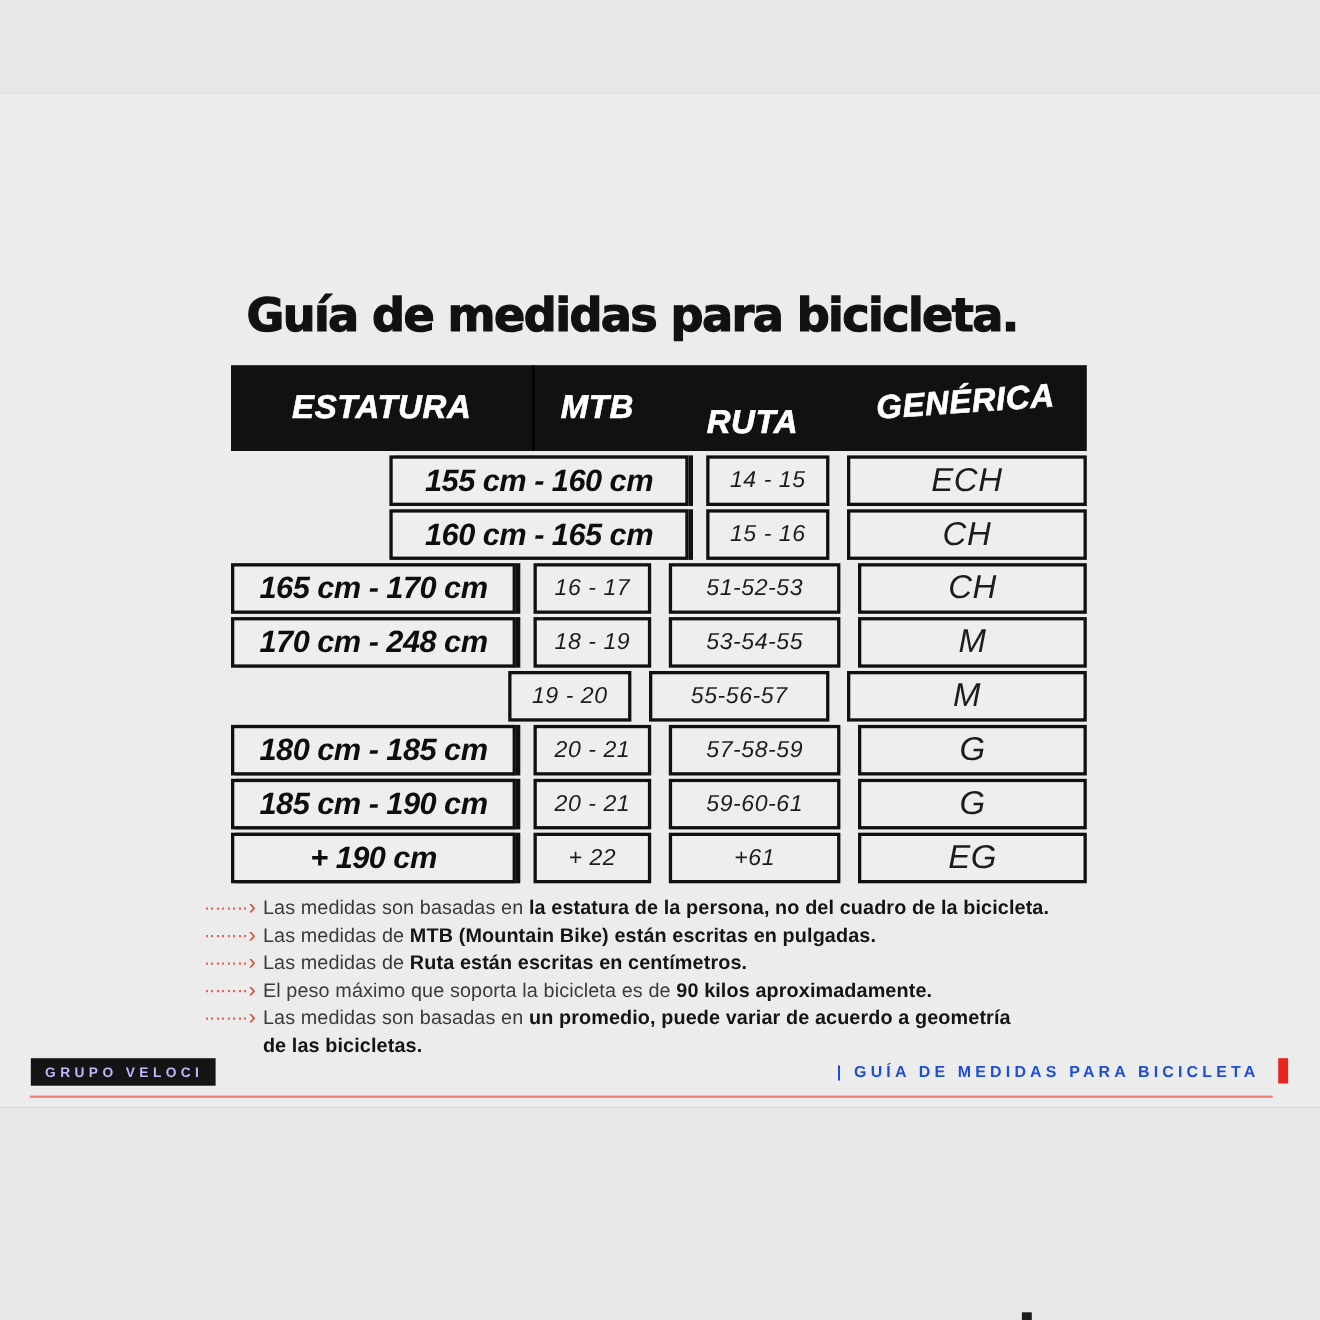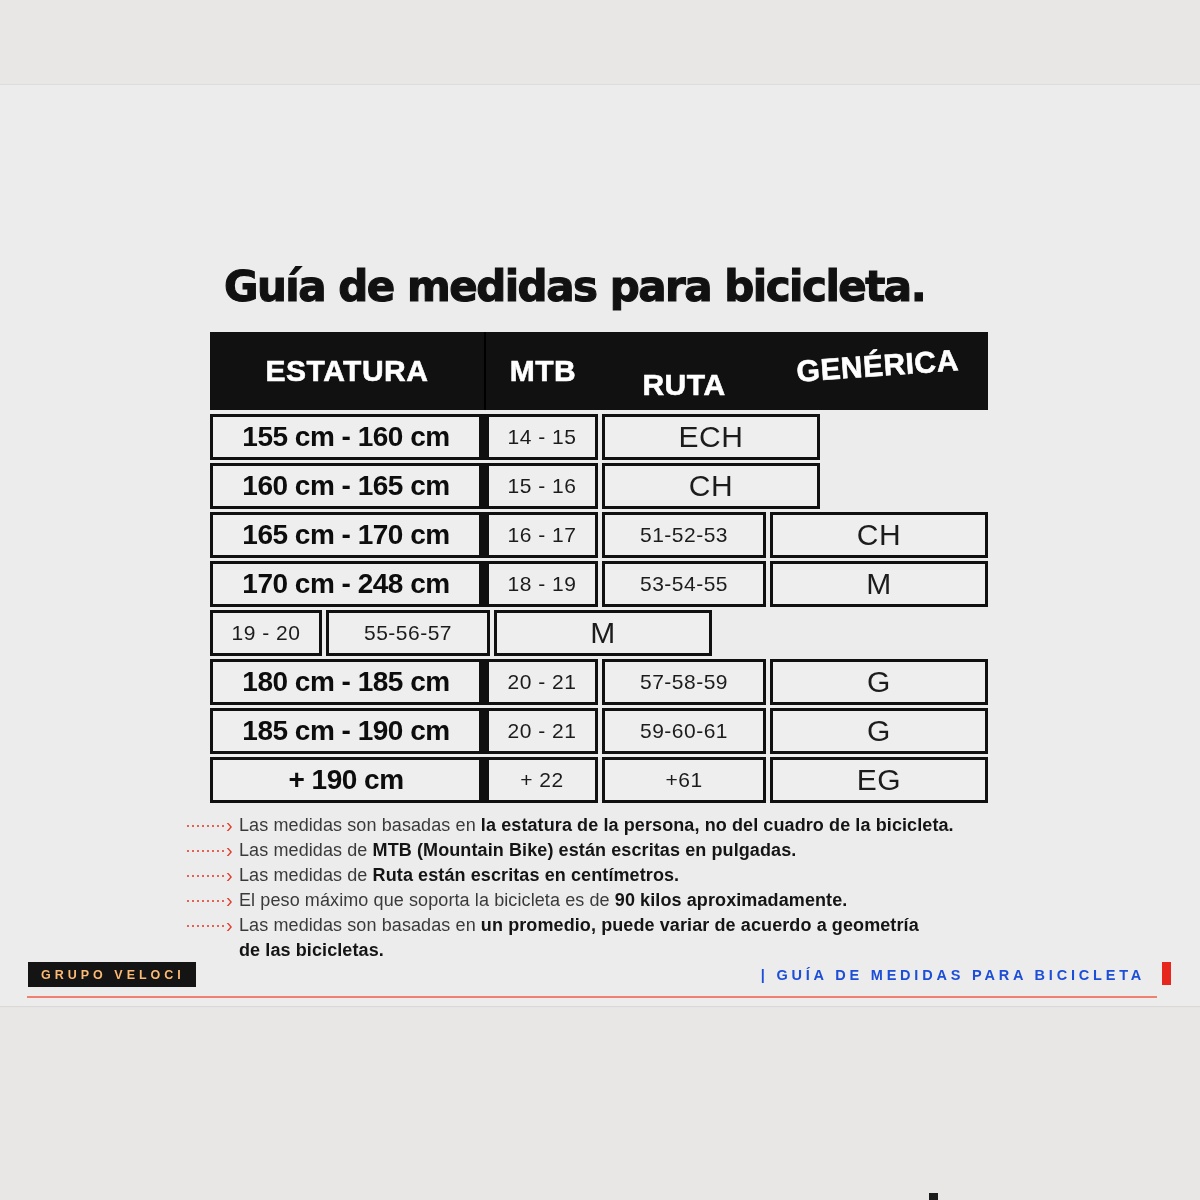--- a/index.html
+++ b/index.html
@@ -20,38 +20,38 @@
 
   .title {
     position:absolute; left:224px; top:262px; width:780px;
     font-family:"DejaVu Sans","Liberation Sans",sans-serif;
     font-weight:800; font-size:42px; letter-spacing:-1.5px; color:#111;
     -webkit-text-stroke:1.1px #111;
     white-space:nowrap;
   }
 
   
-  .size-table { position:absolute; left:210px; top:332px; width:778px; }
+  .size-table { position:absolute; left:210px; top:332px; width:778px;font-style:italic; }
 
   .thead {
     display:flex; background:#111; height:78px; align-items:center;
     color:#fff; font-weight:700;
   }
   .thead .hcell {
     display:flex; align-items:center; justify-content:center;
     font-size:30px; letter-spacing:0.5px;
     -webkit-text-stroke:0.6px #fff;
   }
   .hcell.h-estatura { width:276px; border-right:2px solid #000; height:100%; }
   .hcell.h-mtb      { width:114px; }
   .hcell.h-ruta     { width:168px;margin-top:28px; }
   .hcell.h-generica { width:220px; transform:rotate(-4deg) translateY(-5px); }
 
   .tbody { display:flex; flex-direction:column; row-gap:3px; margin-top:4px; }
-  .row   { display:flex; column-gap:4px; }
+  .row   { display:flex; column-gap:16px;justify-content:flex-end; }
   .cell {
     height:46px; background:#efeeee; border:3px solid #101010;
     display:flex; align-items:center; justify-content:center;
     color:#1c1c1c; font-size:21px; letter-spacing:0.5px;
   }
   .cell.estatura {
     width:272px; font-weight:700; font-size:28px; letter-spacing:-0.5px; color:#0d0d0d;
     box-shadow:4px 0 0 0 #101010; 
   }
   .cell.mtb      { width:112px; }
@@ -65,21 +65,21 @@
   .dots {
     width:38px; height:2px; margin-top:2px;
     background:repeating-linear-gradient(90deg, rgba(224,64,46,0.8) 0 2px, transparent 2px 5px);
   }
   .chev { color:#e0402e; font-size:20px; line-height:18px; margin-left:1px; font-weight:400; }
   .note-text { font-size:18px; color:#3a3a3a; letter-spacing:0.1px; }
   .note-text .seg.bold { font-weight:700; color:#141414; }
 
   
   .brand-box {
-    position:absolute; left:28px; top:962px; background:#141414; color:#fdba74;
+    position:absolute; left:28px; top:962px; background:#141414; color:#c4b5fd;
     font-size:12.5px; font-weight:700; letter-spacing:4px;
     padding:6px 11px 5px 13px;
   }
   .footer-caption {
     position:absolute; top:967px; right:55px;
     font-size:14.5px; font-weight:700; letter-spacing:3.8px; color:#1d4ed8;
     white-space:nowrap;
   }
   .footer-mark { position:absolute; left:1162px; top:962px; width:9px; height:23px; background:#e7271d; }
   .footer-line { position:absolute; left:27px; top:996px; width:1130px; height:2px; background:#ef8173; }

